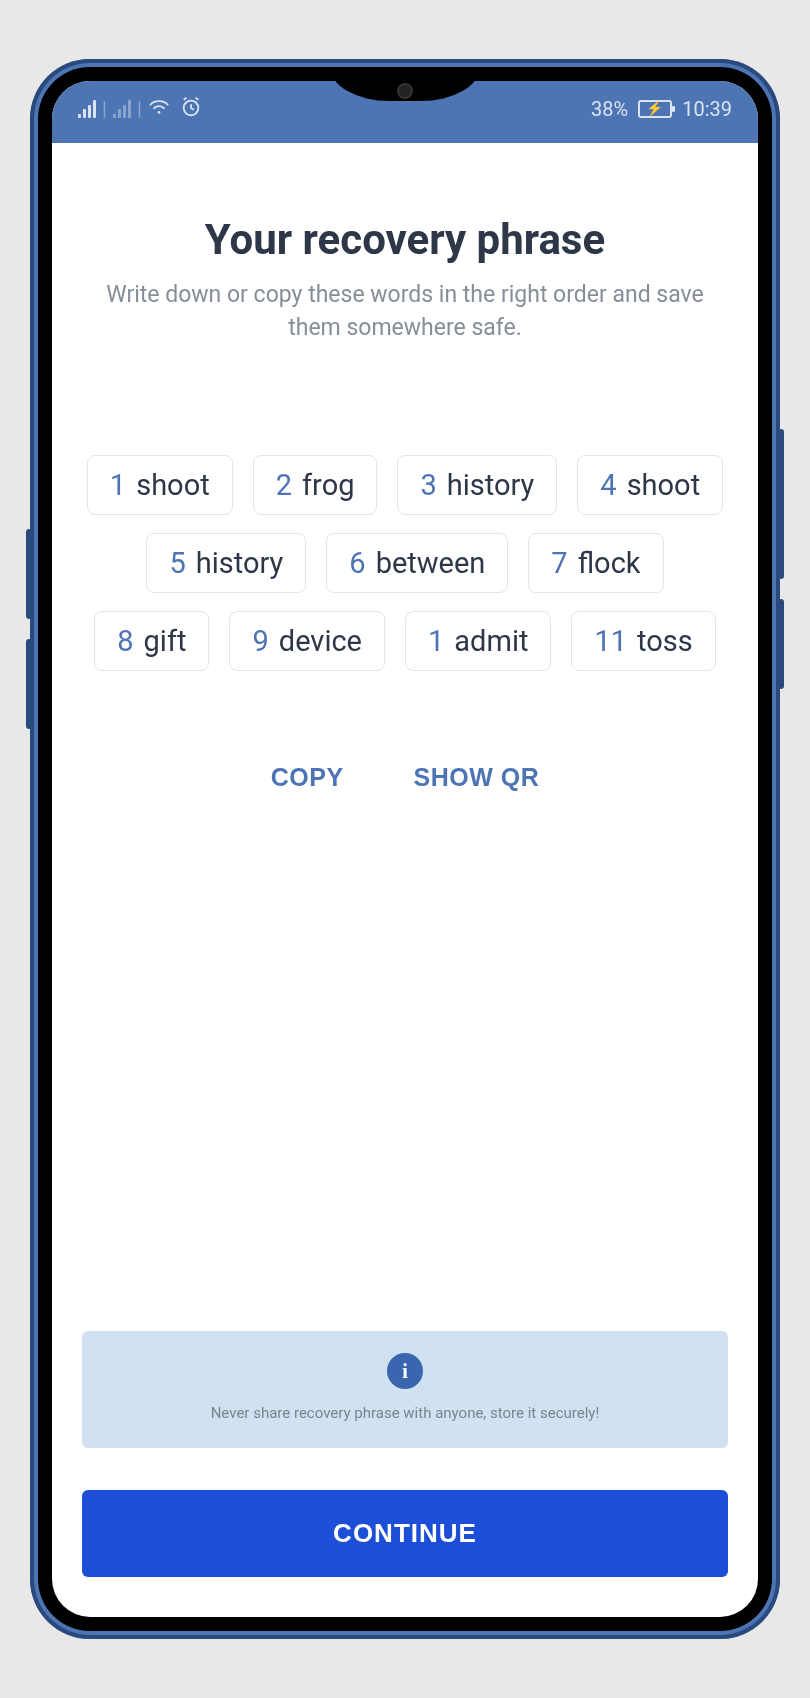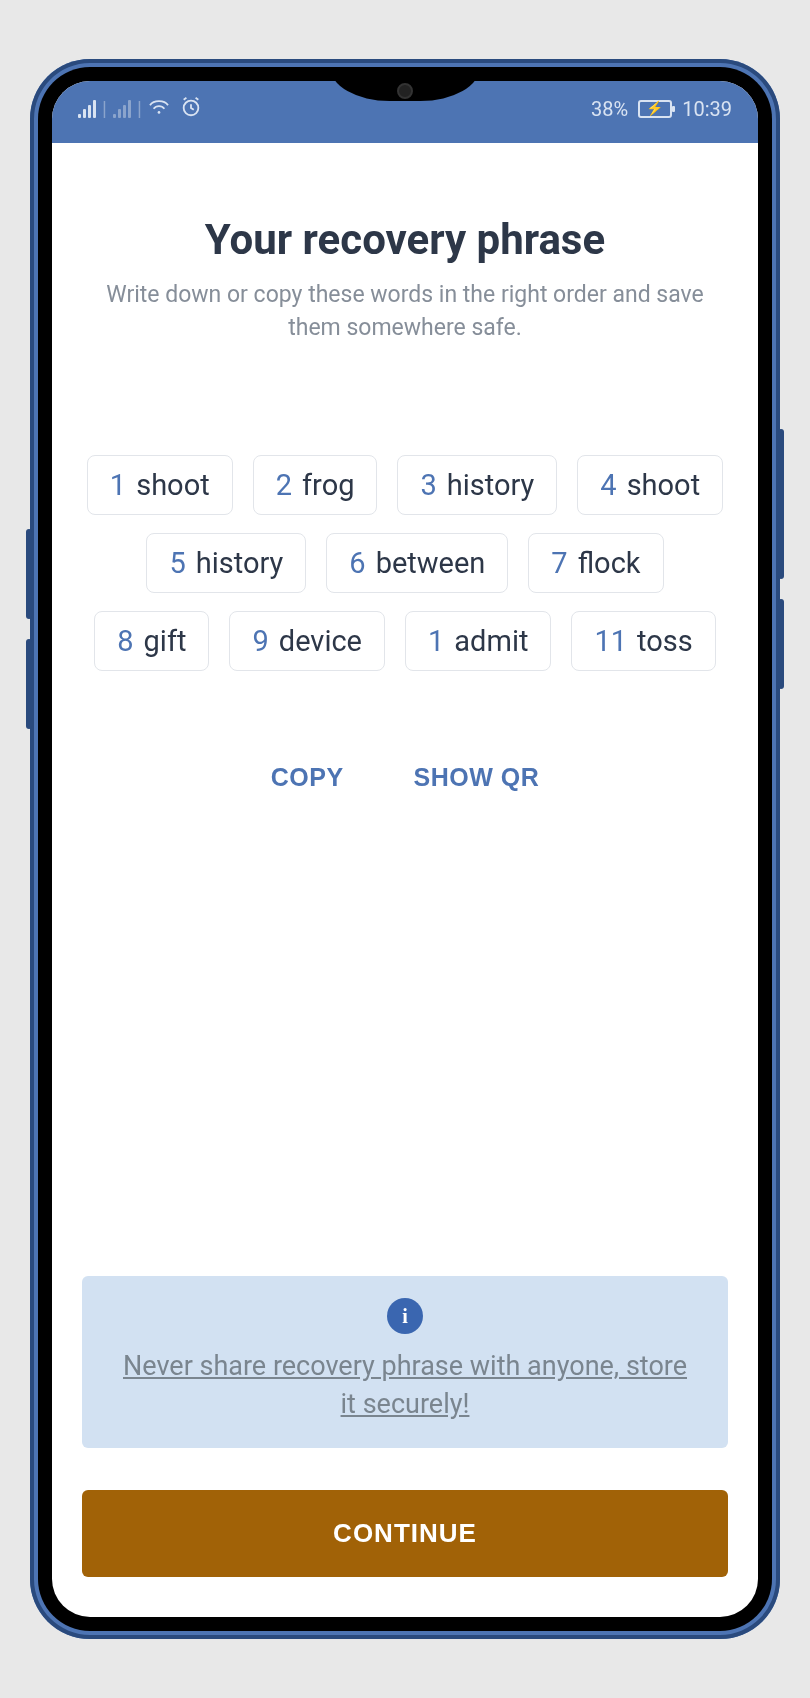--- a/index.html
+++ b/index.html
@@ -151,26 +151,25 @@
     display: inline-flex;
     align-items: center;
     justify-content: center;
     font-size: 20px;
     font-weight: 700;
     margin-bottom: 14px;
     font-family: Georgia, serif;
   }
   .info-text {
     color: #7a858f;
-    font-size: 27px;
+    font-size: 15px;
     line-height: 1.4;
-    text-decoration: underline;
   }
   .continue-btn {
-    background: #a16207;
+    background: #1d4ed8;
     color: #fff;
     font-size: 26px;
     font-weight: 600;
     letter-spacing: 1px;
     border: none;
     border-radius: 6px;
     padding: 28px;
     cursor: pointer;
     text-align: center;
   }

